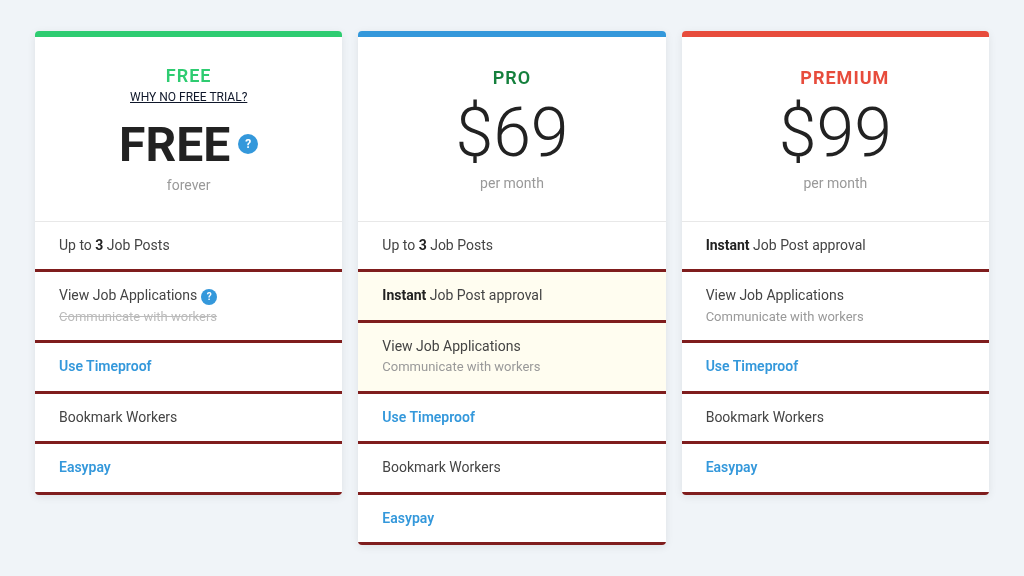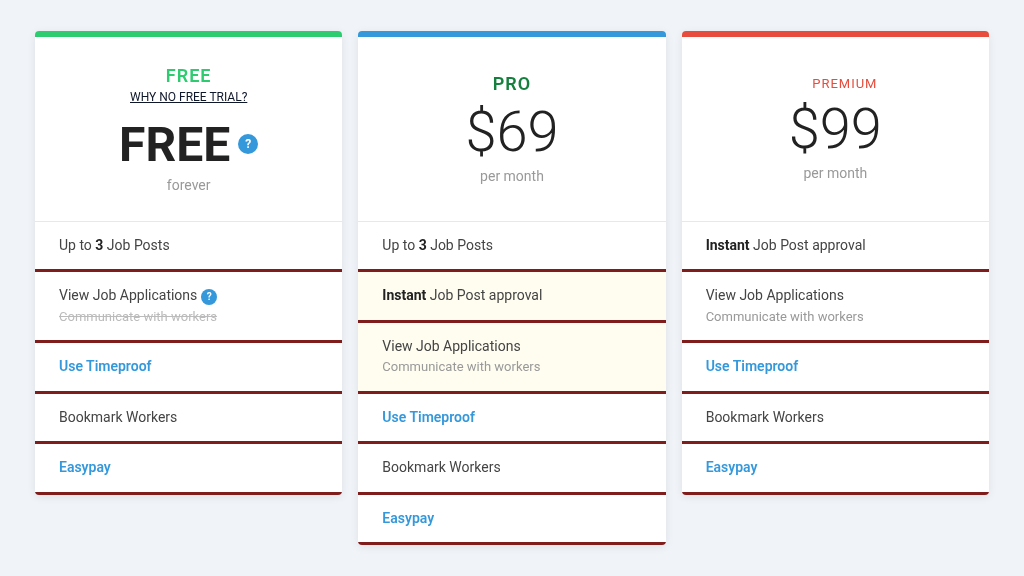--- a/index.html
+++ b/index.html
@@ -40,32 +40,32 @@
       text-align: left;
       border-bottom: 1px solid #e8e8e8;
       min-height: 185px;
       display: flex;
       flex-direction: column;
       align-items: center;
       justify-content: center;
     }
     .plan-name-free { color: #2ecc71; font-size: 18px; font-weight: 600; letter-spacing: 1px; }
     .plan-name-pro { color: #15803d; font-size: 18px; font-weight: 600; letter-spacing: 1px; }
-    .plan-name-premium { color: #e74c3c; font-size: 13px; font-weight: 400; letter-spacing: 1px; margin-left: 19px; }
+    .plan-name-premium { color: #e74c3c; font-size: 18px; font-weight: 700; letter-spacing: 1px; margin-left: 19px; }
 
     .free-trial-link {
       color: #0f172a;
       font-size: 12px;
       text-decoration: underline;
       cursor: pointer;
       margin-top: 4px;
     }
 
     .plan-price {
-      font-size: 56px;
+      font-size: 68px;
       font-weight: 300;
       color: #222;
       line-height: 1.1;
       margin-top: 8px;
     }
     .plan-price-free {
       font-size: 48px;
       font-weight: 700;
       color: #222;
       margin-top: 12px;

